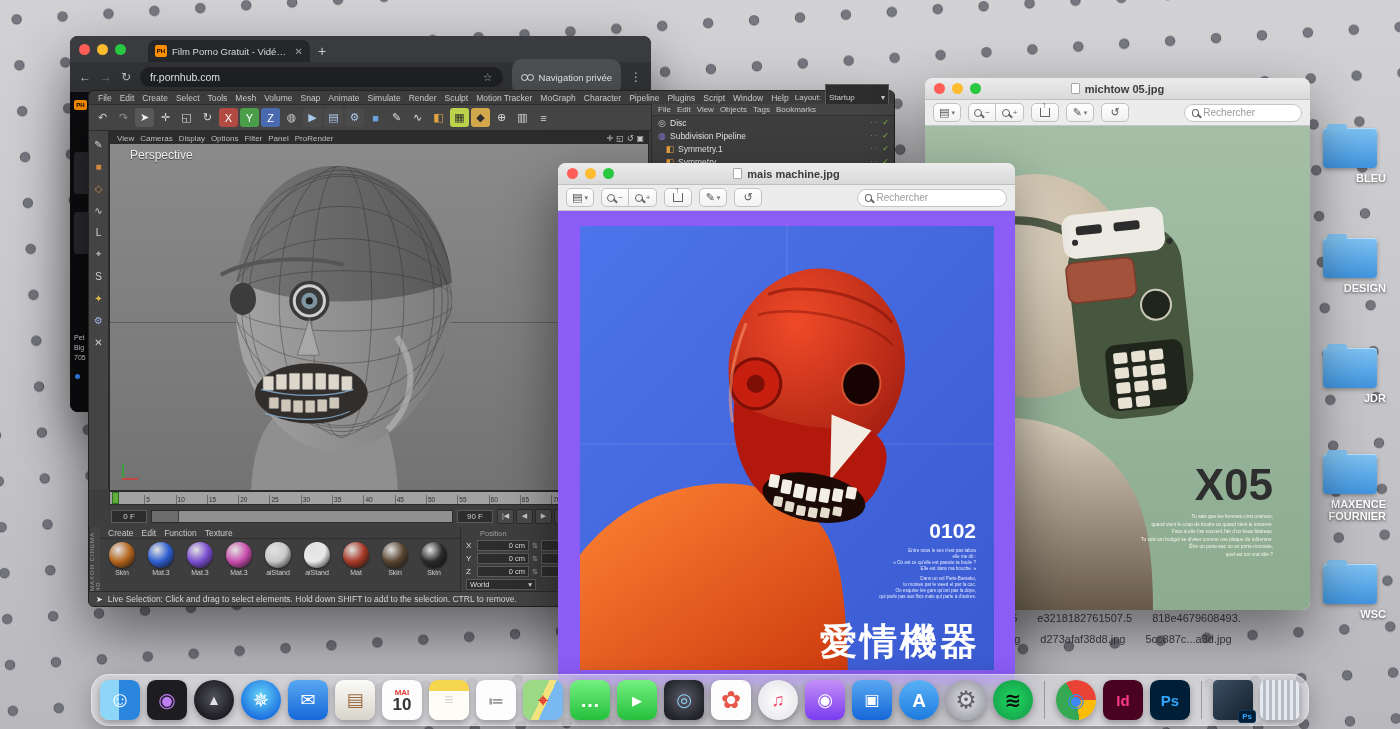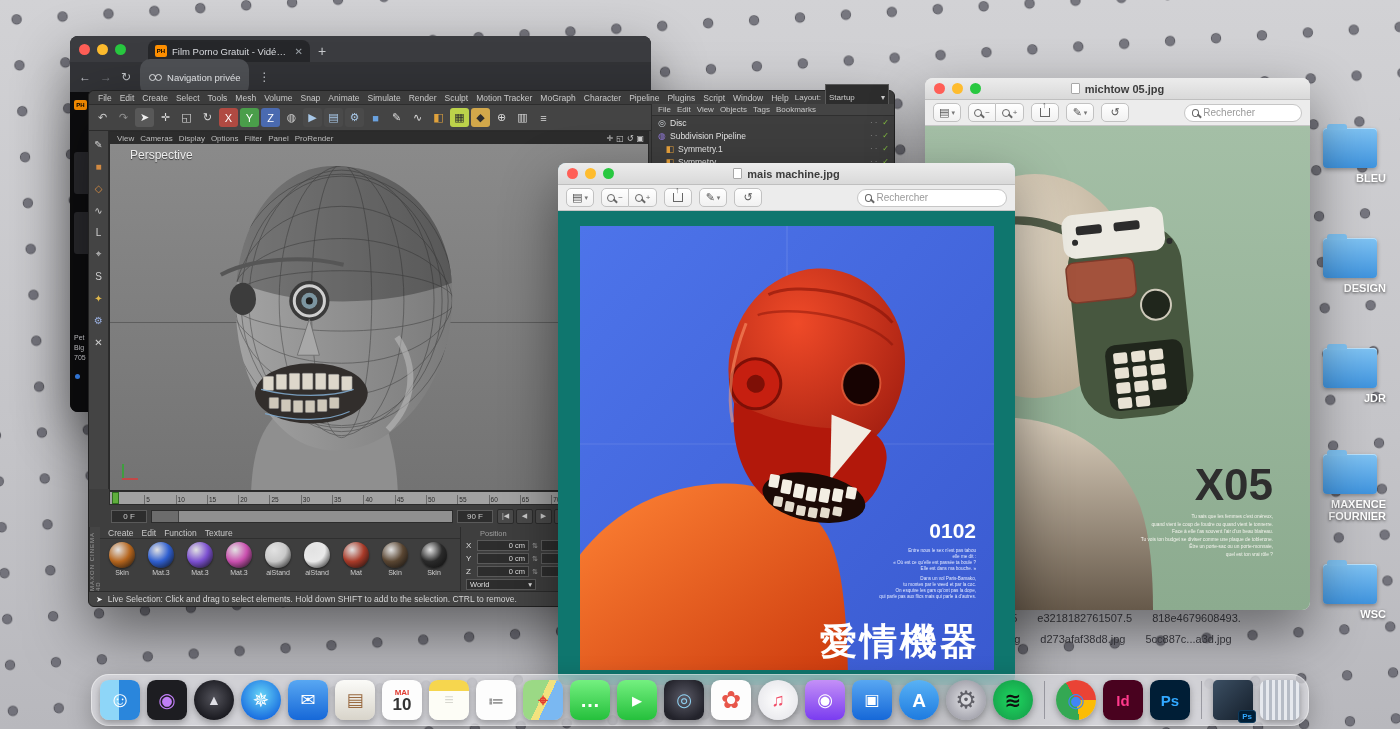--- a/index.html
+++ b/index.html
@@ -155,21 +155,21 @@
   .chev { font-size:7px; color:#777; }
   .psearch { margin-left:auto; height:18px; border:1px solid #c6c6c6; border-radius:9px; background:#fff;
     display:flex; align-items:center; padding:0 7px; gap:4px; }
   .psearch input { border:none; outline:none; background:transparent; font-family:inherit; font-size:10px;
     color:#333; width:100%; }
   .psearch input::placeholder { color:#9a9a9a; }
 
   .michtow { left:925px; top:78px; width:385px; height:532px; background:#ececec; z-index:30; }
   .michtow-content { position:absolute; top:48px; left:0; right:0; bottom:0; overflow:hidden; border-radius:0 0 8px 8px; }
   .love { left:558px; top:163px; width:457px; height:522px; background:#a9dff0; z-index:40; }
-  .love-content { position:absolute; top:48px; left:0; right:0; bottom:0; background:#0f766e;
+  .love-content { position:absolute; top:48px; left:0; right:0; bottom:0; background:#8b5cf6;
     display:flex; align-items:center; justify-content:center; overflow:hidden; border-radius:0 0 8px 8px; }
   svg text { font-family:"Liberation Sans","DejaVu Sans",sans-serif; }
 
   
   .dock { position:absolute; left:50%; transform:translateX(-50%); bottom:3px; height:52px; z-index:60;
     background:rgba(244,244,248,.45); border:1px solid rgba(255,255,255,.4); border-radius:18px;
     display:flex; align-items:center; padding:0 8px; gap:7px; backdrop-filter:blur(14px);
     box-shadow:0 8px 24px rgba(0,0,0,.25); }
   .dock-list { display:flex; align-items:center; gap:7px; }
   .dock-icon { width:40px; height:40px; border-radius:22%; position:relative; flex:0 0 auto;
@@ -242,20 +242,24 @@
         <span class="fav">PH</span>
         <span class="b-tab-title">Film Porno Gratuit - Vidéo de S</span>
         <span class="b-close">✕</span>
       </div>
       <span class="b-newtab">+</span>
     </div>
     <div class="b-toolbar">
       <span class="nav-ic">←</span>
       <span class="nav-ic dim">→</span>
       <span class="nav-ic">↻</span>
+      <div class="urlbar">
+        <span class="url-text">fr.pornhub.com</span>
+        <span class="url-star">☆</span>
+      </div>
       <div class="chip">
         <span class="glasses"></span>
         <span>Navigation privée</span>
       </div>
       <span class="b-more">⋮</span>
     </div>
     <div class="b-content">
       <span class="ph-logo">PH</span>
       <div class="ph-thumb" style="top:60px"></div>
       <div class="ph-thumb" style="top:120px"></div>

